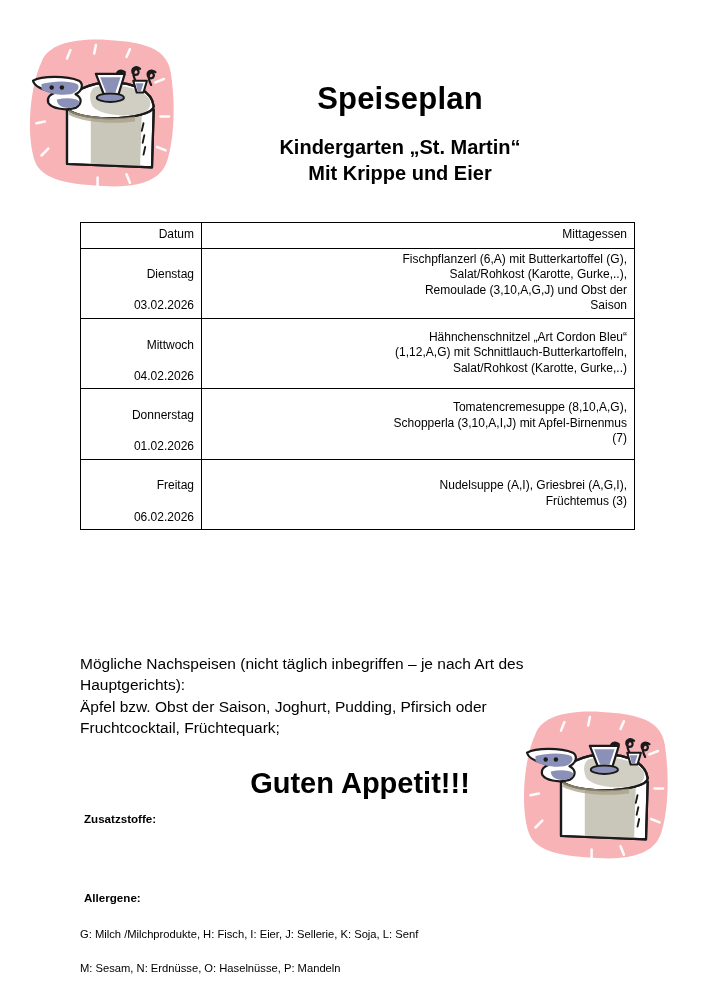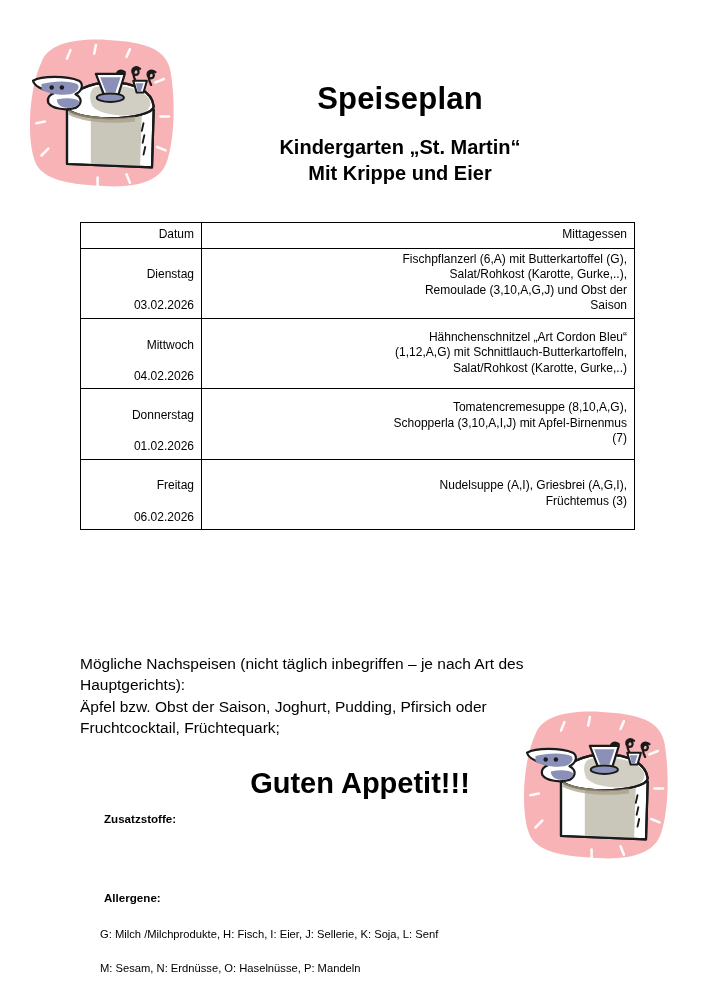--- a/index.html
+++ b/index.html
@@ -100,21 +100,20 @@
     margin-top: 25px;
   }
 
   
   .notes {
     position: absolute;
     left: 80px;
     font-size: 11.2px;
     line-height: 1.55;
     white-space: pre-line;
-    margin-left: 20px;
   }
   .notes-additives { top: 793px; width: 470px; }
   .notes-allergens { top: 872px; width: 480px; }
   .notes h3 {
     margin: 0 0 1px 4px;
     font-size: 11.6px;
     font-weight: bold;
   }
   .notes .line { display: block; }
 </style>

